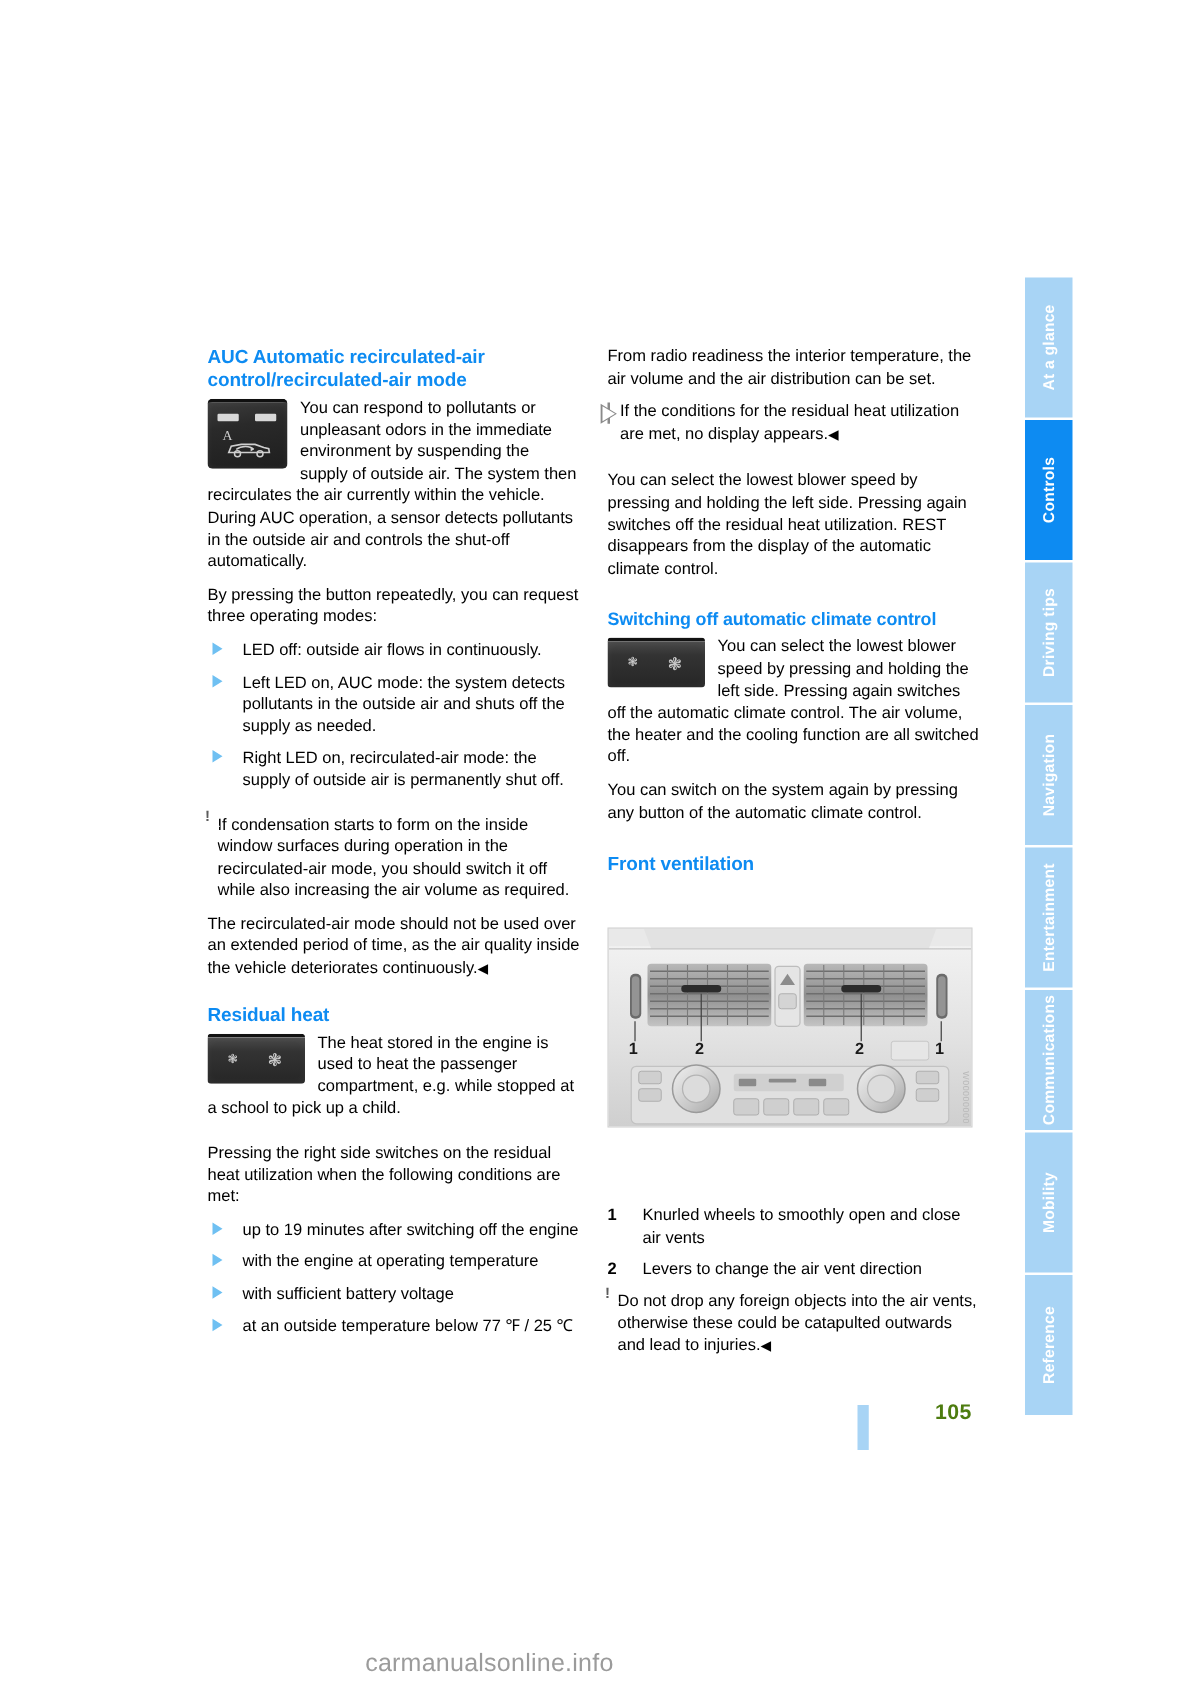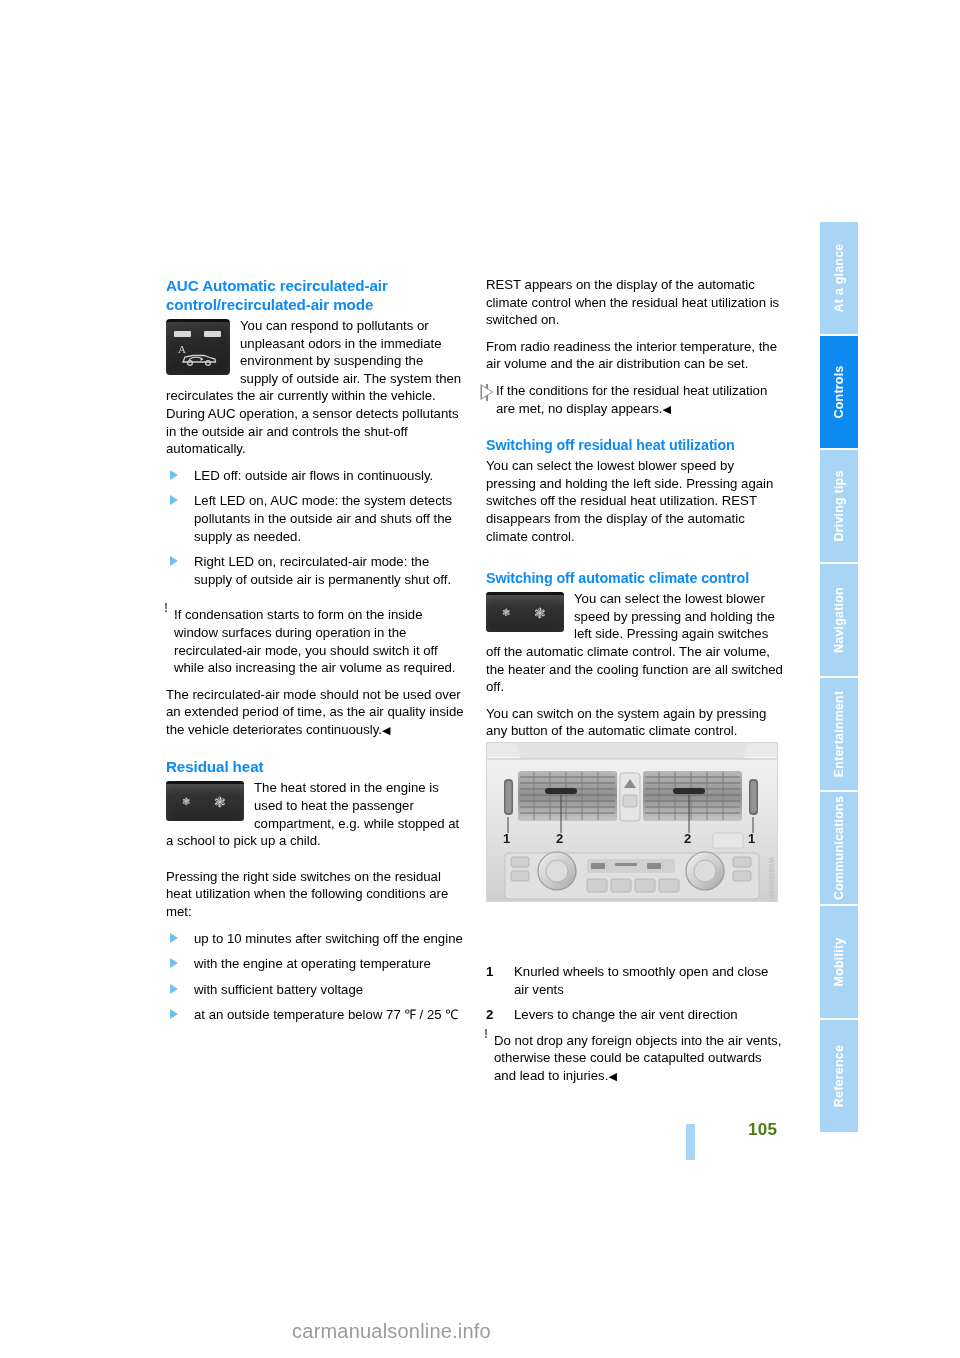--- a/index.html
+++ b/index.html
@@ -337,20 +337,21 @@
             <circle cx="10" cy="13" r="2.4" fill="none" stroke="#cfcfcf" stroke-width="1.2"></circle>
             <circle cx="28" cy="13" r="2.4" fill="none" stroke="#cfcfcf" stroke-width="1.2"></circle>
             <path d="M9 9.5 C13 6.5, 20 6.5, 23 9.5" fill="none" stroke="#cfcfcf" stroke-width="1.2"></path>
             <path d="M23 9.5 l-2.5 -1.6 l0 3.2 z" fill="#cfcfcf"></path>
           </svg>
         </div>
       </div>
       <p class="body">You can respond to pollutants or unpleasant odors in the immediate environment by suspending the supply of outside air. The system then recirculates the air currently within the vehicle. During AUC operation, a sensor detects pollutants in the outside air and controls the shut-off automatically.</p>
     </div>
 
+    <p class="body">By pressing the button repeatedly, you can request three operating modes:</p>
 
     <ul class="bullets">
       <li>
         <span class="bullet-arrow"></span>
         <span>LED off: outside air flows in continuously.</span>
       </li>
       <li>
         <span class="bullet-arrow"></span>
         <span>Left LED on, AUC mode: the system detects pollutants in the outside air and shuts off the supply as needed.</span>
       </li>
@@ -389,58 +390,56 @@
       <p class="body">The heat stored in the engine is used to heat the passenger compartment, e.g. while stopped at a school to pick up a child.</p>
     </div>
 
     <div class="gap-s"></div>
 
     <p class="body">Pressing the right side switches on the residual heat utilization when the following conditions are met:</p>
 
     <ul class="bullets">
       <li>
         <span class="bullet-arrow"></span>
-        <span>up to 10 minutes after switching off the engine</span>
+        <span>up to 19 minutes after switching off the engine</span>
       </li>
       <li>
         <span class="bullet-arrow"></span>
         <span>with the engine at operating temperature</span>
       </li>
       <li>
         <span class="bullet-arrow"></span>
         <span>with sufficient battery voltage</span>
       </li>
       <li>
         <span class="bullet-arrow"></span>
         <span>at an outside temperature below 77 ℉ / 25 ℃</span>
       </li>
     </ul>
 
   </div>
 
   <div class="col" id="col-right">
 
-    <p class="body">REST appears on the display of the automatic climate control when the residual heat utilization is switched on.</p>
     <p class="body">From radio readiness the interior temperature, the air volume and the air distribution can be set.</p>
 
     <div class="callout">
       <span class="ico">
         <span class="note-icon">
           <span class="tri"></span>
           <span class="tri-in"></span>
         </span>
       </span>
       <div class="txt">
         <span>If the conditions for the residual heat utilization are met, no display appears.</span><span class="endmark">◀</span>
       </div>
     </div>
 
     <div class="gap-s"></div>
 
-    <h3 class="subsect strong">Switching off residual heat utilization</h3>
     <p class="body">You can select the lowest blower speed by pressing and holding the left side. Pressing again switches off the residual heat utilization. REST disappears from the display of the automatic climate control.</p>
 
     <div class="gap-m"></div>
 
     <h3 class="subsect strong">Switching off automatic climate control</h3>
 
     <div class="para-wrap">
       <div class="photo-float">
         <div class="rest-button">
           <span class="fan small">❃</span>

